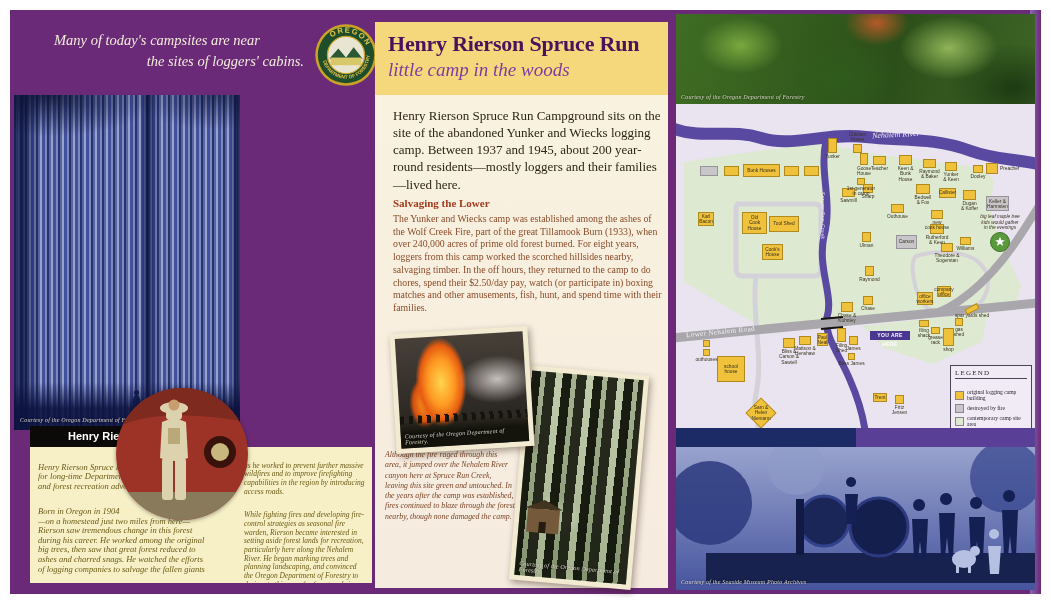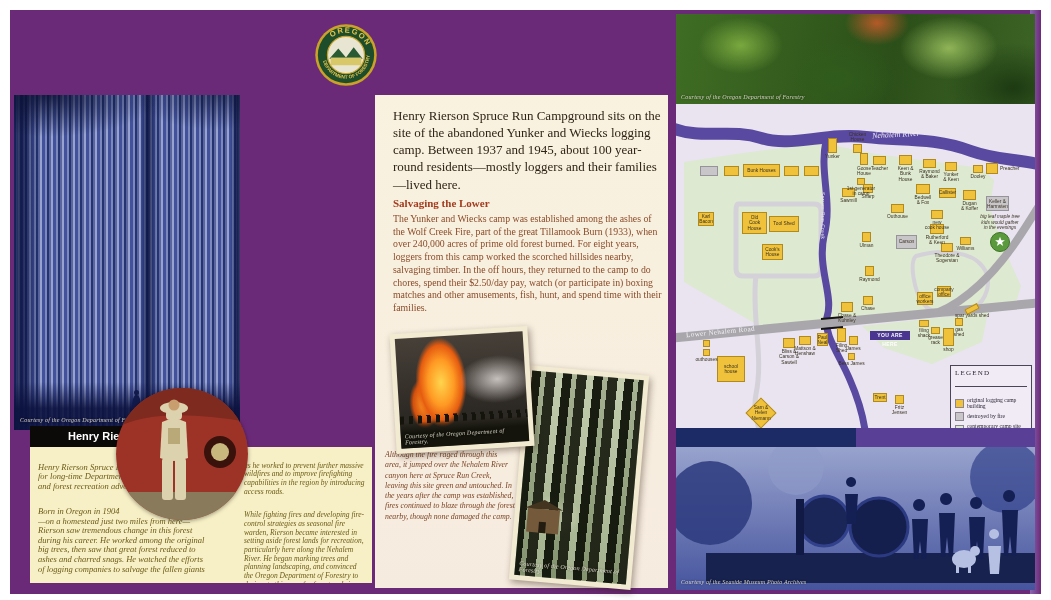--- a/index.html
+++ b/index.html
@@ -96,35 +96,39 @@
   .bl{position:absolute;font-size:4.8px;line-height:5.4px;color:#3a3220;text-align:center;white-space:pre-line;z-index:4;}
   .yah{position:absolute;left:194px;top:227px;width:40px;height:9px;background:#4a3590;color:#fff;
     font-size:5px;font-weight:bold;text-align:center;line-height:9px;letter-spacing:.4px;z-index:5;}
   .tree-note{position:absolute;left:298px;top:110px;width:52px;font-size:4.8px;line-height:5.6px;
     font-style:italic;color:#3c3426;text-align:center;white-space:pre-line;}
   .tree-circle{position:absolute;left:314px;top:128px;width:18px;height:18px;border-radius:50%;
     background:#5a9a3c;border:1px solid #3e7226;display:flex;align-items:center;justify-content:center;}
   .legend{position:absolute;left:274px;top:261px;width:82px;background:#f0ebf4;border:1px solid #4a4456;
     padding:3px 4px 3px 4px;box-sizing:border-box;z-index:6;}
   .legend-title{font-family:"Liberation Serif",serif;font-size:7px;letter-spacing:1.2px;color:#2a2536;
-    border-bottom:.7px solid #4a4456;padding-bottom:9px;margin-bottom:10px;}
+    border-bottom:.7px solid #4a4456;padding-bottom:1px;margin-bottom:10px;}
   .legend-row{display:flex;align-items:center;margin:2.5px 0;}
   .legend-swatch{width:7px;height:7px;margin-right:3px;border:.5px solid #8a8390;flex:0 0 auto;}
   .legend-label{font-family:"Liberation Serif",serif;font-size:5.6px;color:#2a2536;}
   .navy-bar{position:absolute;left:676px;top:428px;width:180px;height:19px;background:#1c2a66;}
   .mappurple-bar{position:absolute;left:856px;top:428px;width:179px;height:19px;background:#5a3f96;}
   .loggers-photo{position:absolute;left:676px;top:447px;width:359px;height:143px;overflow:hidden;background:#5a68aa;}
 </style>
 </head>
 <body>
 
 <div class="board">
   <div class="panel"></div>
   <div class="accent-strip"></div>
 
+  <div class="quote">
+    <div class="l1">Many of today's campsites are near</div>
+    <div class="l2">the sites of loggers' cabins.</div>
+  </div>
 
   <div class="odf-logo">
     <svg width="64" height="64" viewBox="0 0 100 100">
       <circle cx="50" cy="50" r="48" fill="#c9a227"></circle>
       <circle cx="50" cy="50" r="44" fill="#1d4d2b"></circle>
       <circle cx="50" cy="50" r="29" fill="#e9e5d3" stroke="#c9a227" stroke-width="2"></circle>
       <path d="M24,56 L38,40 L50,54 L62,38 L76,56 Z" fill="#2a5a34"></path>
       <rect x="26" y="54" width="48" height="12" fill="#d8c86a"></rect>
       <path id="arcTop" d="M15,50 A35,35 0 0 1 85,50" fill="none"></path>
       <path id="arcBot" d="M13,50 A37,37 0 0 0 87,50" fill="none"></path>
@@ -177,23 +181,27 @@
         <path d="M46,34 Q58,28 70,34 L72,70 Q58,76 44,70 Z"></path>
         <rect x="46" y="70" width="11" height="42" rx="3"></rect>
         <rect x="59" y="70" width="11" height="42" rx="3"></rect>
       </g>
       <circle cx="58" cy="16" r="6" fill="#c republicano9a274" opacity="0"></circle>
       <circle cx="58" cy="17" r="5.5" fill="#c99e6e"></circle>
       <rect x="52" y="40" width="12" height="16" fill="#b9a878"></rect>
     </svg>
   </div>
 
+  <div class="title-band">
+    <h1>Henry Rierson Spruce Run</h1>
+    <h2>little camp in the woods</h2>
+  </div>
 
   <div class="center-body">
-    <div class="intro">Henry Rierson Spruce Run Campground sits on the site of the abandoned Yunker and Wiecks logging camp. Between 1937 and 1945, about 100 year-round residents—mostly loggers and their families—lived here.</div>
+    <div class="intro">Henry Rierson Spruce Run Campground sits on the site of the abandoned Yunker and Wiecks logging camp. Between 1937 and 1945, about 200 year-round residents—mostly loggers and their families—lived here.</div>
     <div class="salv-head">Salvaging the Lower</div>
     <div class="salv-body">The Yunker and Wiecks camp was established among the ashes of the Wolf Creek Fire, part of the great Tillamook Burn (1933), when over 240,000 acres of prime old forest burned. For eight years, loggers from this camp worked the scorched hillsides nearby, salvaging timber. In the off hours, they returned to the camp to do chores, spend their $2.50/day pay, watch (or participate in) boxing matches and other amusements, fish, hunt, and spend time with their families.</div>
 
     <div class="tilt-photo fire-photo">
       <div class="fire-img">
         <div class="treeline"></div>
         <div class="photo-credit" style="left:4px;bottom:3px;">Courtesy of the Oregon Department of Forestry.</div>
       </div>
     </div>
 

